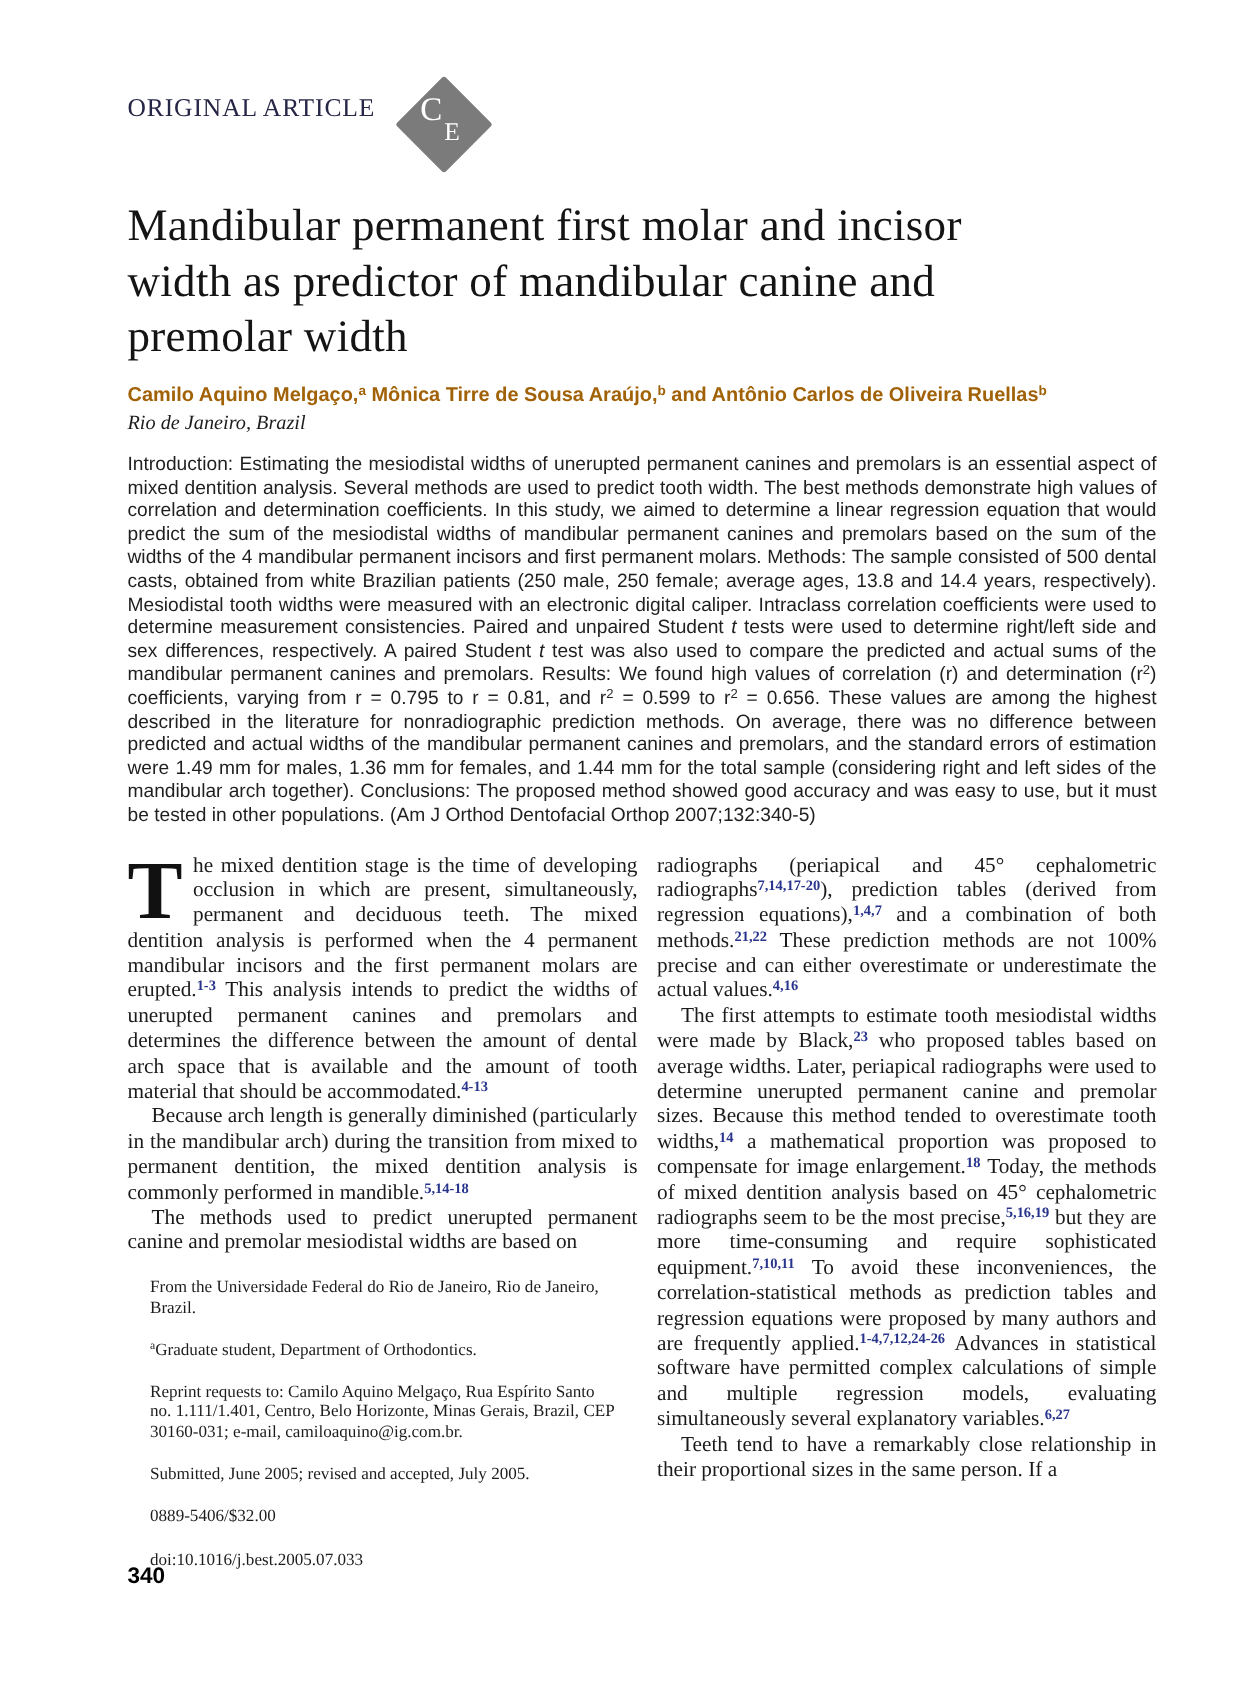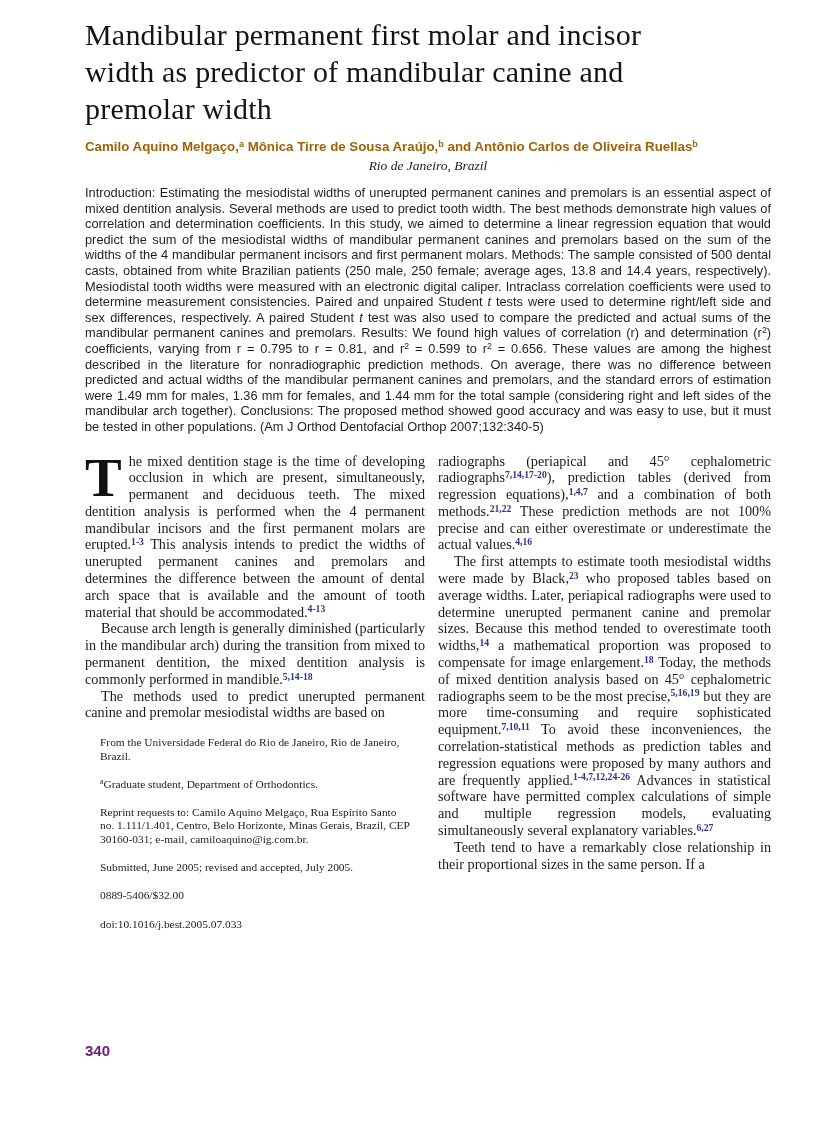--- a/index.html
+++ b/index.html
@@ -23,21 +23,21 @@
     transform:rotate(45deg); border-radius:2px;
   }
   .logo-letter { position:absolute; color:#ffffff; font-family:"Liberation Serif", serif; }
   .logo-letter.c { left:17px; top:11px; font-size:22px; line-height:24px; }
   .logo-letter.e { left:33px; top:28px; font-size:17px; line-height:19px; }
 
   
   .title { margin-top:16px; font:400 30px/37px "Liberation Serif", serif; color:#141414; letter-spacing:0.2px; }
   .authors { margin-top:12px; font:700 13.3px/16px "Liberation Sans", sans-serif; color:#a16207; }
   .authors sup { font-weight:700; }
-  .affiliation { margin-top:2px; font:italic 400 13.5px/17px "Liberation Serif", serif;text-align:center; }
+  .affiliation { margin-top:2px; font:italic 400 13.5px/17px "Liberation Serif", serif; }
 
   
   .abstract {
     margin-top:11px; font:400 12.8px/15.6px "Liberation Sans", sans-serif;
     text-align:justify; color:#1f1f1f;
   }
   .abstract b { font-weight:400; }
 
   
   .body-cols { margin-top:18px; display:flex; gap:13px; }
@@ -51,28 +51,36 @@
     margin:3px 7px 0 0; color:#111;
   }
 
   sup { font-size:68%; line-height:0; vertical-align:baseline; position:relative; top:-0.45em; }
   .cite { font-weight:700; }
 
   
   .footnotes { margin-top:11px; width:340px; font:400 11.4px/13.3px "Liberation Serif", serif; text-align:left; color:#1c1c1c; }
   .footnotes .fn { margin:15px; }
 
-  .pagenum { position:absolute; left:85px; top:1042px; font:700 15px/18px "Liberation Sans", sans-serif; color:#701a75; }
+  .pagenum { position:absolute; left:85px; top:1042px; font:700 15px/18px "Liberation Sans", sans-serif; color:#000000; }
 </style>
 </head>
 <body>
 
 <div class="page">
   <div class="content">
 
+    <div class="kicker-row">
+      <div class="kicker">ORIGINAL ARTICLE</div>
+      <div class="logo">
+        <div class="logo-diamond" style="background: rgb(123, 123, 123);"></div>
+        <span class="logo-letter c">C</span>
+        <span class="logo-letter e">E</span>
+      </div>
+    </div>
 
     <h1 class="title">
       <div>Mandibular permanent first molar and incisor</div>
       <div>width as predictor of mandibular canine and</div>
       <div>premolar width</div>
     </h1>
 
     <div class="authors"><span>Camilo Aquino Melgaço,</span><sup>a</sup><span> Mônica Tirre de Sousa Araújo,</span><sup>b</sup><span> and Antônio Carlos de Oliveira Ruellas</span><sup>b</sup></div>
     <div class="affiliation">Rio de Janeiro, Brazil</div>
 

